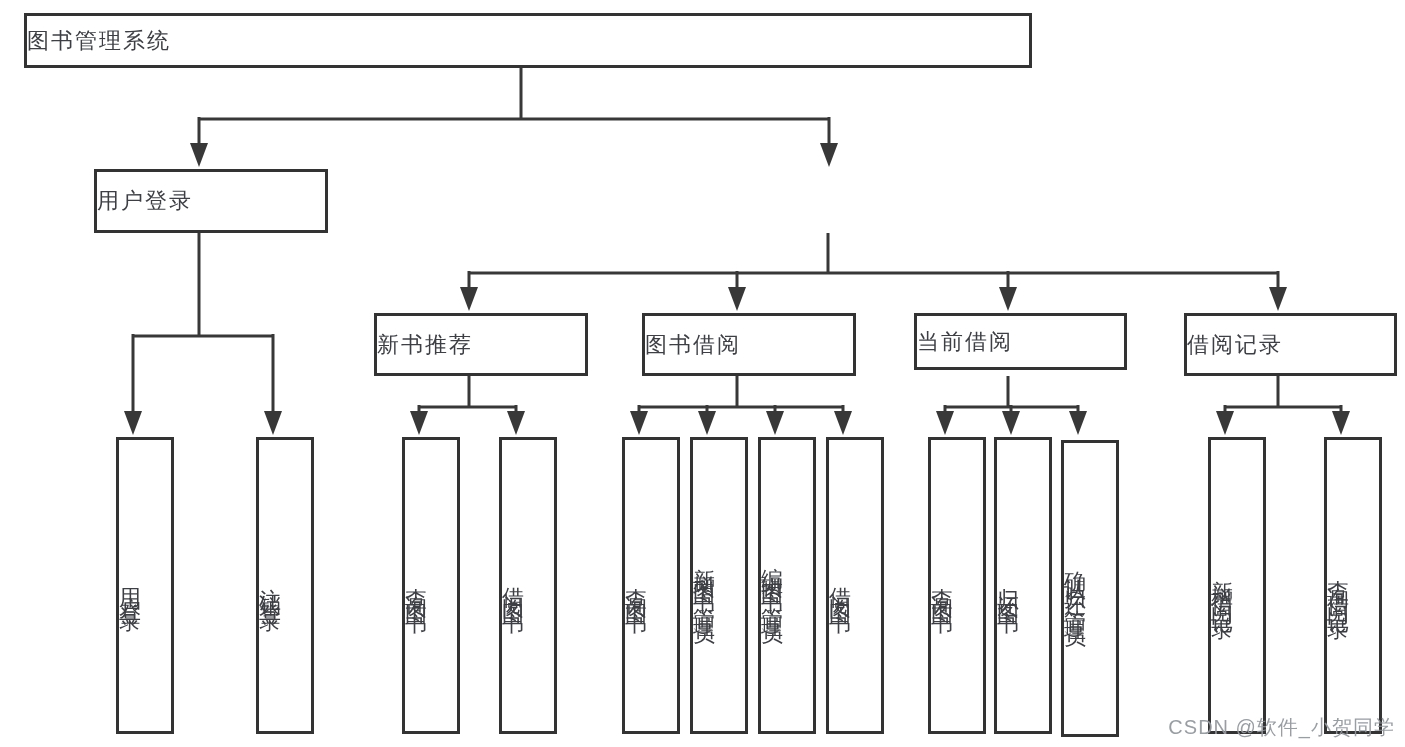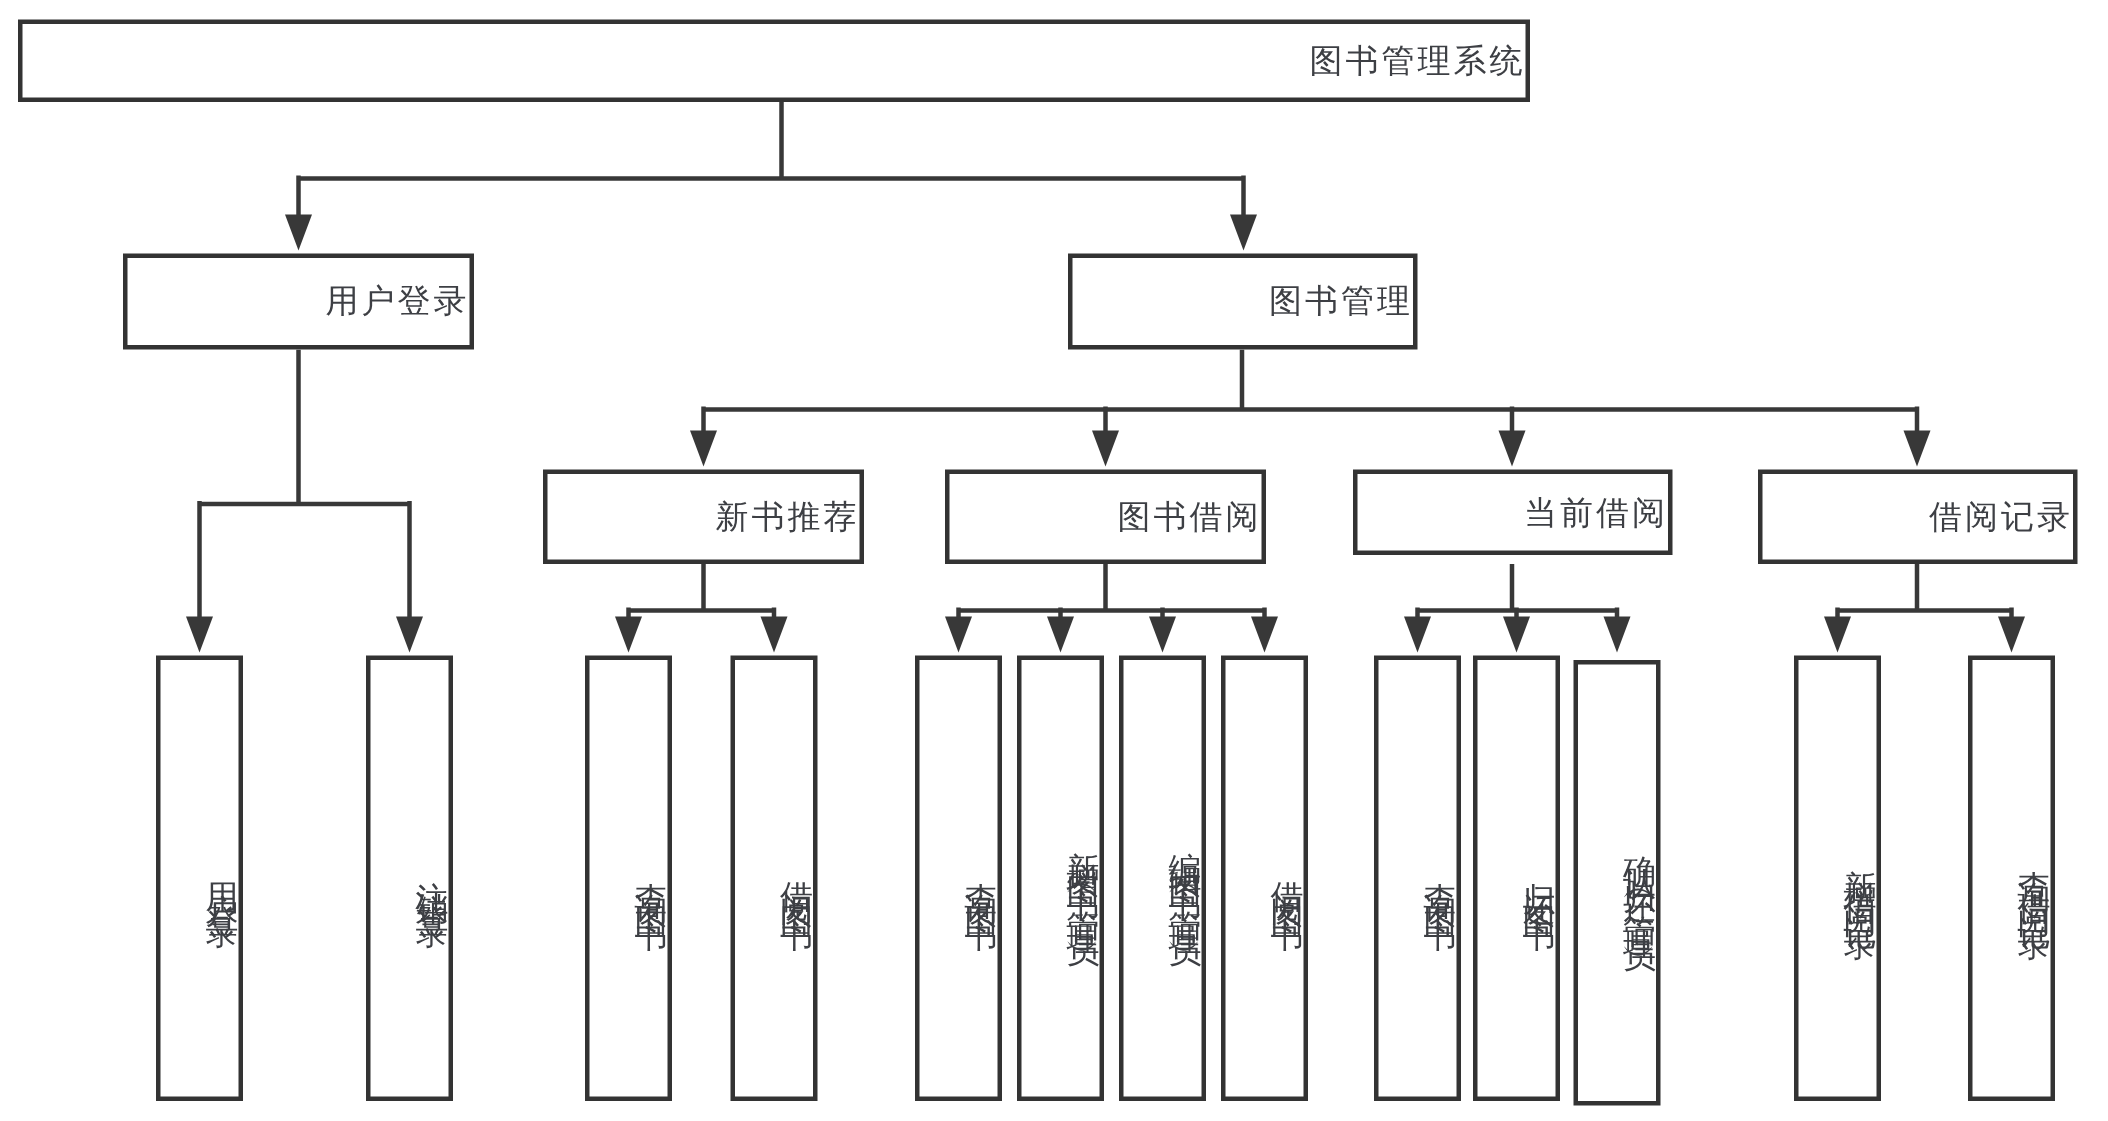--- a/index.html
+++ b/index.html
@@ -29,21 +29,22 @@
   .connectors polygon {
     fill: #383838;
     stroke: none;
   }
   .node {
     position: absolute;
     background: #ffffff;
     border: 3px solid #333333;
     display: flex;
     align-items: center;
-    justify-content: flex-end;
+    justify-content: flex-start;
+    margin-left: 12px;
   }
   .hnode {
     font-size: 22px;
     letter-spacing: 2px;
     color: #3d3f44;
     white-space: nowrap;
   }
   .vnode {
     width: 58px;
     height: 297px;
@@ -117,23 +118,20 @@
     </g>
   </svg>
 
   <div class="node hnode" style="left:12px; top:13px; width:1008px; height:55px;">
     <span>图书管理系统</span>
   </div>
 
   <div class="node hnode" style="left:82px; top:169px; width:234px; height:64px;">
     <span>用户登录</span>
   </div>
-  <div class="node hnode" style="left:712px; top:169px; width:233px; height:64px;">
-    <span>图书管理</span>
-  </div>
 
   <div class="node hnode" style="left:362px; top:313px; width:214px; height:63px;">
     <span>新书推荐</span>
   </div>
   <div class="node hnode" style="left:630px; top:313px; width:214px; height:63px;">
     <span>图书借阅</span>
   </div>
   <div class="node hnode" style="left:902px; top:313px; width:213px; height:57px;">
     <span>当前借阅</span>
   </div>
@@ -178,14 +176,15 @@
     <span class="vlabel">确认归还（管理员）</span>
   </div>
 
   <div class="node vnode" style="left:1196px;">
     <span class="vlabel">新增借阅记录</span>
   </div>
   <div class="node vnode" style="left:1312px;">
     <span class="vlabel">查询借阅记录</span>
   </div>
 
+  <div class="watermark">CSDN @软件_小贺同学</div>
 
 </div>
 
 </body></html>

